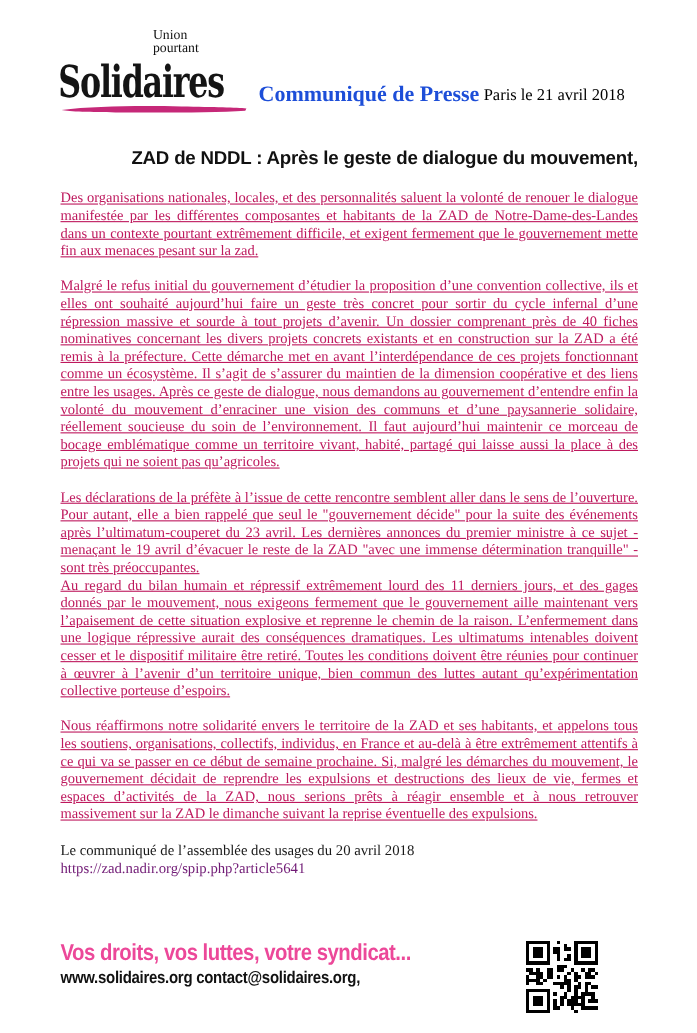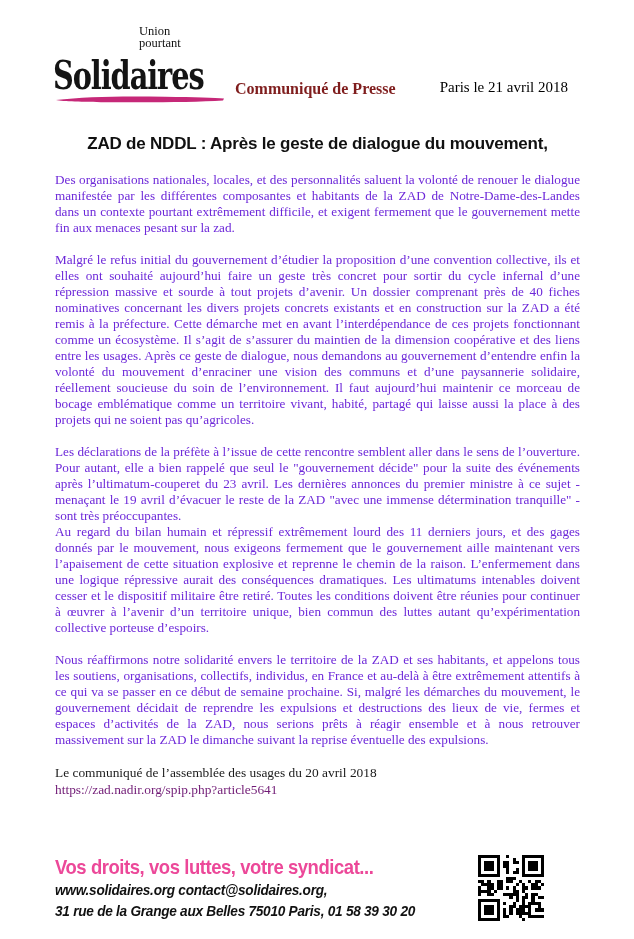--- a/index.html
+++ b/index.html
@@ -28,62 +28,63 @@
     font-family:"DejaVu Serif", serif;
     font-weight:700;font-size:40px;line-height:38px;
     letter-spacing:-1.5px;color:#141414;
     transform:scaleX(0.72);transform-origin:0 100%;
     white-space:nowrap;
   }
   .brush{position:absolute;left:0;bottom:0;width:170px;height:8px;}
   .doc-type{
     position:absolute;left:180px;bottom:5px;
     font-family:"Liberation Serif", serif;
-    font-weight:700;font-size:16px;color:#7f1d1d;white-space:nowrap;
+    font-weight:700;font-size:20px;color:#1d4ed8;white-space:nowrap;
   }
   .dateline{
     position:absolute;right:12px;bottom:7px;
     font-family:"Liberation Serif", serif;
     font-size:15px;color:#000;white-space:nowrap;
   }
 
   
   .title{
     margin-top:30px;
-    text-align:center;
+    text-align:right;
     font-family:"Liberation Sans", sans-serif;
     font-weight:700;font-size:17px;line-height:22px;
     letter-spacing:-0.2px;color:#111;
   }
 
   
   .body-text{margin-top:17px;}
   .body-text p{
     margin:0 0 16px 0;
     font-size:13.2px;line-height:16px;
     text-align:justify;
-    color:#6d28d9;
+    color:#be185d;
+    text-decoration:underline;
   }
   .body-text p.m0{margin-bottom:0;}
   .source{margin-top:16px;font-size:13.4px;line-height:17px;}
   .source-label{display:block;color:#1a1a1a;}
   .source-link{display:block;color:#701a75;text-decoration:none;}
 
   
   .footer{position:absolute;left:55px;right:54px;top:855px;height:70px;}
   .cond{display:inline-block;transform:scaleX(0.88);transform-origin:0 0;white-space:nowrap;}
   .slogan{
     font-family:"Liberation Sans", sans-serif;
     font-weight:700;font-size:21px;line-height:24px;
     letter-spacing:-0.5px;color:#ec4899;
   }
   .contact-line{
     font-family:"Liberation Sans", sans-serif;
     font-weight:700;font-size:15.5px;line-height:21px;
-    letter-spacing:-0.3px;color:#111;font-style:italic;
+    letter-spacing:-0.3px;color:#111;
   }
   .qr{position:absolute;top:0;right:36px;width:66px;height:66px;}
 </style>
 </head>
 <body>
 
 <div class="page">
   <div class="content">
 
     <div class="header">
@@ -114,21 +115,20 @@
       <div class="source">
         <span class="source-label">Le communiqué de l’assemblée des usages du 20 avril 2018</span>
         <a class="source-link" href="#">https://zad.nadir.org/spip.php?article5641</a>
       </div>
     </div>
   </div>
 
   <div class="footer">
     <div class="slogan"><span class="cond">Vos droits, vos luttes, votre syndicat...</span></div>
     <div class="contact-line"><span class="cond">www.solidaires.org contact@solidaires.org,</span></div>
-    <div class="contact-line"><span class="cond">31 rue de la Grange aux Belles 75010 Paris, 01 58 39 30 20</span></div>
     <svg class="qr" viewBox="0 0 21 21" shape-rendering="crispEdges">
         <rect x="9" y="0" width="1" height="1" fill="#000"></rect>
         <rect x="11" y="1" width="1" height="1" fill="#000"></rect>
         <rect x="8" y="2" width="1" height="1" fill="#000"></rect>
         <rect x="9" y="2" width="1" height="1" fill="#000"></rect>
         <rect x="11" y="2" width="1" height="1" fill="#000"></rect>
         <rect x="12" y="2" width="1" height="1" fill="#000"></rect>
         <rect x="8" y="3" width="1" height="1" fill="#000"></rect>
         <rect x="9" y="3" width="1" height="1" fill="#000"></rect>
         <rect x="9" y="4" width="1" height="1" fill="#000"></rect>

